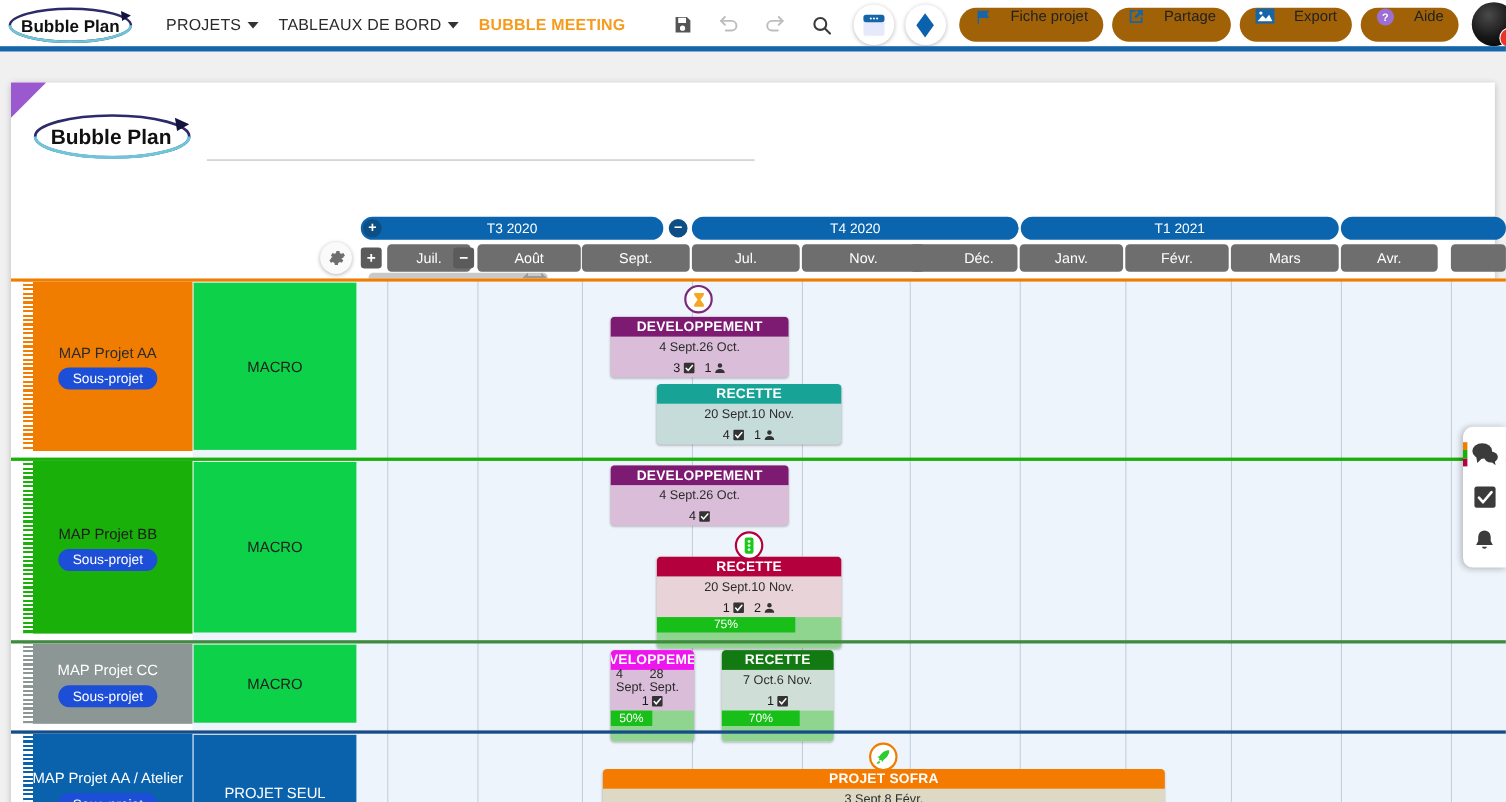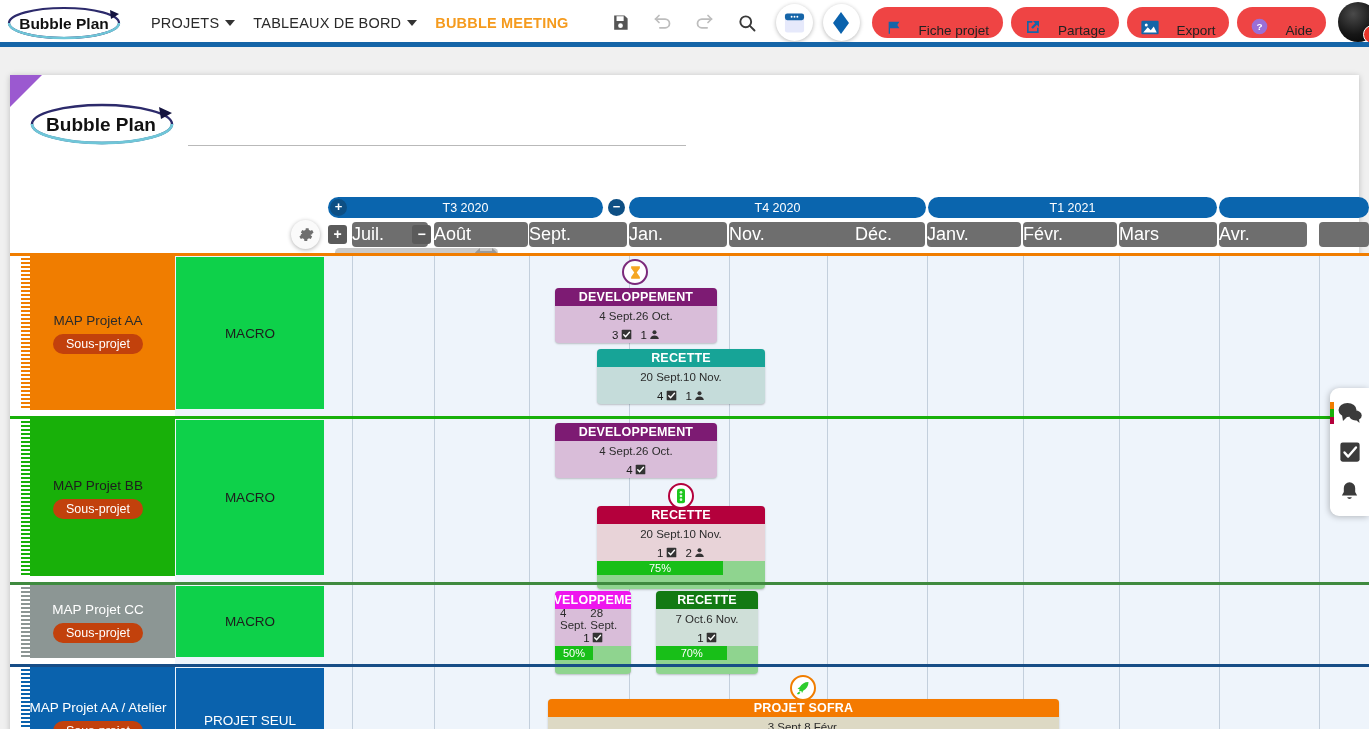--- a/index.html
+++ b/index.html
@@ -47,22 +47,22 @@
   .tool-round {
     width: 37px; height: 37px; border-radius: 50%; background: #fff;
     box-shadow: 0 1px 4px rgba(0,0,0,.28);
     display: flex; align-items: center; justify-content: center; cursor: pointer;
     margin-left: 6px;
   }
   .nav-divider2 { width: 1px; height: 42px; background: #d8d8d8; margin-left: 12px; }
 
   .nav-right { margin-left: auto; display: flex; align-items: center; gap: 8px; padding-right: 8px; }
   .pill {
-    height: 31px; border-radius: 16px; background: #ef4444;
-    display: flex; align-items: flex-end; gap: 17px; padding: 0 14px;
+    height: 31px; border-radius: 16px; background: #a16207;
+    display: flex; align-items: flex-start; gap: 17px; padding: 0 14px;
     font-size: 13.5px; color: #222; cursor: pointer; white-space: nowrap;
   }
   .avatar-wrap { position: relative; width: 42px; height: 42px; margin-left: 4px; }
   .avatar {
     width: 40px; height: 40px; border-radius: 50%;
     background: radial-gradient(circle at 38% 30%, #4a4a4a 0%, #161616 55%, #000 100%);
   }
   .avatar-badge {
     position: absolute; right: -2px; bottom: 0px; width: 19px; height: 19px;
     border-radius: 50%; background: #e8352a; display: flex;
@@ -106,22 +106,22 @@
     display: flex; align-items: center; justify-content: center; cursor: pointer;
   }
   .q-btn {
     position: absolute; width: 17px; height: 17px; border-radius: 50%;
     background: #0d4f84; color: #fff; font-size: 13px; line-height: 15px;
     text-align: center; top: 2px; cursor: pointer; font-weight: bold;
   }
   .tl-months { position: absolute; left: 328px; top: 175px; height: 25px; }
   .m-cell {
     position: absolute; top: 0; height: 25px; background: #6e6e6e;
-    border-radius: 4px; color: #fff; font-size: 18px;
-    display: flex; align-items: center; justify-content: flex-start; cursor: pointer;
+    border-radius: 4px; color: #fff; font-size: 13px;
+    display: flex; align-items: center; justify-content: center; cursor: pointer;
   }
   .m-btn {
     position: absolute; width: 19px; height: 19px; border-radius: 3px;
     background: #5b5b5b; color: #fff; font-size: 14px; line-height: 18px;
     text-align: center; top: 3px; cursor: pointer; font-weight: bold; z-index: 3;
   }
   .tl-scroll {
     position: absolute; left: 335px; top: 201px; width: 163px; height: 9px;
     background: #c9c9c9; border-radius: 5px; cursor: pointer;
   }
@@ -147,21 +147,21 @@
     display: flex; flex-direction: column; align-items: center; justify-content: center;
     cursor: pointer;
   }
   .proj-handle {
     position: absolute; left: 11px; width: 9px;
     background-image: repeating-linear-gradient(to bottom, #fff 0 2px, transparent 2px 4px);
     cursor: grab;
   }
   .proj-name { font-size: 13.5px; text-align: center; line-height: 17px; padding: 0 6px; }
   .sub-badge {
-    margin-top: 5px; background: #c2410c; color: #fff; font-size: 12.5px;
+    margin-top: 5px; background: #1d4ed8; color: #fff; font-size: 12.5px;
     border-radius: 11px; padding: 3px 13px;
   }
   .macro-cell {
     position: absolute; left: 166px; width: 148px;
     display: flex; align-items: center; justify-content: center;
     font-size: 13.5px; cursor: pointer;
   }
 
   
   .task { position: absolute; border-radius: 4px; overflow: hidden;
@@ -375,21 +375,21 @@
       <div class="m-cell" style="left: 24px; width: 76px;">
         <span>Juil.</span>
       </div>
       <div class="m-cell" style="left: 106px; width: 94px;">
         <span>Août</span>
       </div>
       <div class="m-cell" style="left: 201px; width: 98px;">
         <span>Sept.</span>
       </div>
       <div class="m-cell" style="left: 301px; width: 98px;">
-        <span>Jan.</span>
+        <span>Jul.</span>
       </div>
       <div class="m-cell" style="left: 401px; width: 112px;">
         <span>Nov.</span>
       </div>
       <div class="m-cell" style="left: 499px; width: 98px; padding-left: 28px;">
         <span>Déc.</span>
       </div>
       <div class="m-cell" style="left: 599px; width: 94px;">
         <span>Janv.</span>
       </div>

